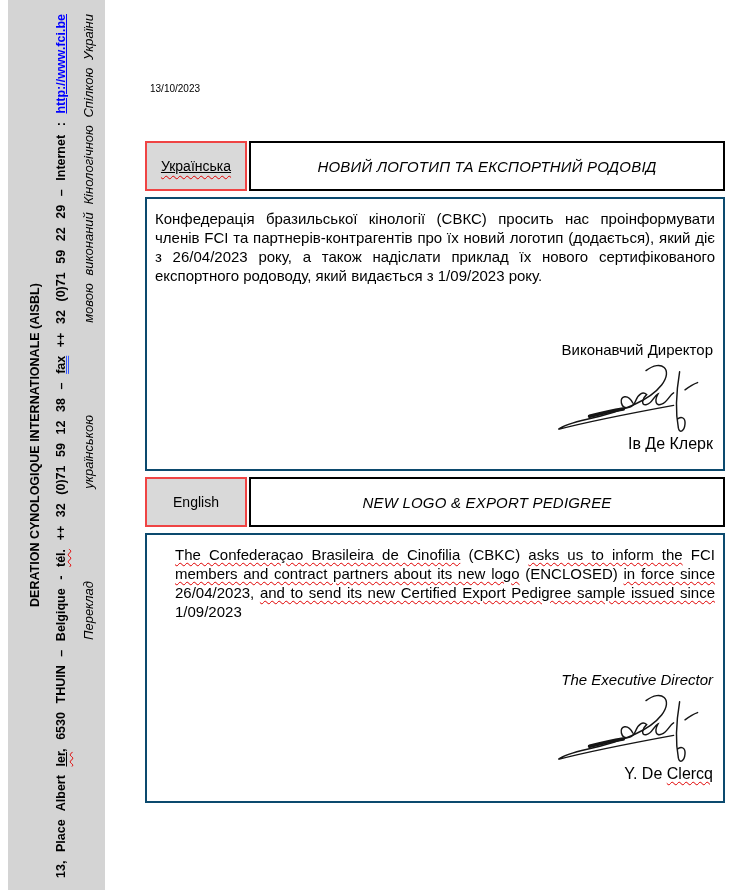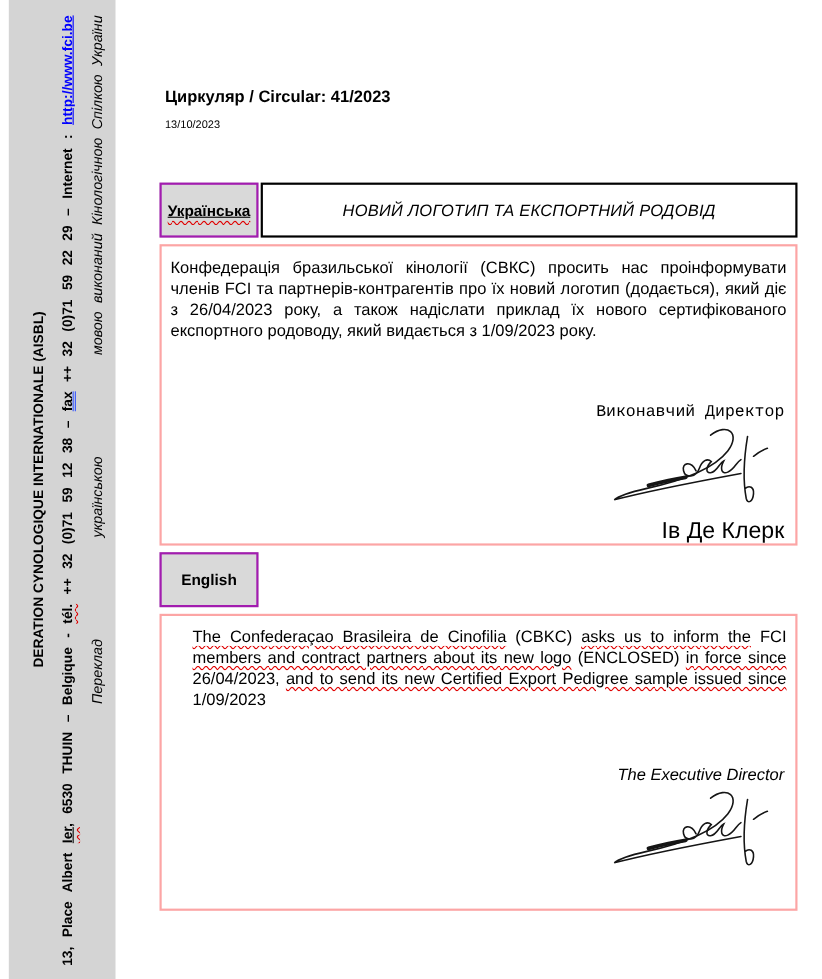--- a/index.html
+++ b/index.html
@@ -29,55 +29,54 @@
   .sp-link{color:#0000ff;text-decoration:underline;cursor:pointer;}
   
   .content{position:absolute;left:145px;top:0;width:580px;}
   .doc-header{margin-top:80px;padding:0 6px 0 5px;}
   .circ{font-weight:bold;font-size:15px;line-height:18px;}
   .date{font-weight:normal;font-size:10px;line-height:18px;text-align:left;margin-top:7px;}
   .section{margin-top:43px;}
   .section.second{margin-top:6px;}
   .sec-head{display:flex;height:50px;margin-bottom:6px;}
   .label-cell{
-    width:90px;margin-right:2px;background:#d9d9d9;border:2px solid #a21caf;box-sizing:border-box;
-    display:flex;align-items:center;justify-content:center;font-weight:bold;font-size:14px;
+    width:102px;margin-right:2px;background:#d9d9d9;border:2px solid #ef4444;box-sizing:border-box;
+    display:flex;align-items:center;justify-content:center;font-weight:normal;font-size:14px;
   }
   .title-cell{
     flex:1;border:2px solid #000;box-sizing:border-box;
     display:flex;align-items:center;justify-content:center;
     font-weight:normal;font-style:italic;font-size:15px;letter-spacing:.2px;
   }
-  .body-cell{border:2px solid #fca5a5;box-sizing:border-box;padding:10px 8px;height:274px;overflow:hidden;}
+  .body-cell{border:2px solid #0c4a6e;box-sizing:border-box;padding:10px 8px;height:274px;overflow:hidden;}
   .body-cell.second{height:270px;padding-left:28px;}
   .para{font-size:15px;line-height:19px;text-align:justify;}
   .sig{text-align:right;padding-right:2px;}
   .sig-title{font-size:15px;line-height:18px;}
-  .sig-title.uk{margin-top:56px;font-family:Liberation Mono, monospace;}
+  .sig-title.uk{margin-top:56px;}
   .sig-title.en{margin-top:50px;font-style:italic;}
   .sig-svg{display:block;margin:2px 6px 0 auto;}
-  .sig-name{font-size:21px;line-height:18px;margin-top:16px;}
+  .sig-name{font-size:16px;line-height:18px;margin-top:2px;}
 </style>
 </head>
 <body>
 
 <div class="sidebar">
   <div class="rot rot1">DERATION CYNOLOGIQUE INTERNATIONALE (AISBL)</div>
   <div class="rot rot2"><span>13, Place Albert </span><span class="sp-ul"><span class="sp-red low">Ier</span></span><span>, 6530 THUIN – Belgique - </span><span class="sp-red">tél.</span><span> ++ 32 (0)71 59 12 38 – </span><span class="sp-blue">fax</span><span> ++ 32 (0)71 59 22 29 – Internet : </span><span class="sp-link">http://www.fci.be</span></div>
   <div class="rot rot3">
       <span>Переклад</span>
       <span>українською</span>
       <span>мовою виконаний Кінологічною Спілкою України</span>
     </div>
 </div>
 
 <div class="content">
 
   <div class="doc-header">
-    <div class="circ">Циркуляр / Circular: 41/2023</div>
     <div class="date">13/10/2023</div>
   </div>
 
   <div class="section">
     <div class="sec-head">
       <div class="label-cell">
           <span class="sp-ul"><span class="sp-red low">Українська</span></span>
         </div>
       <div class="title-cell">НОВИЙ ЛОГОТИП ТА ЕКСПОРТНИЙ РОДОВІД</div>
     </div>
@@ -97,31 +96,33 @@
         <div class="sig-name"><span>Ів Де Клерк</span></div>
       </div>
     </div>
   </div>
 
   <div class="section second">
     <div class="sec-head">
       <div class="label-cell">
           <span>English</span>
         </div>
+      <div class="title-cell">NEW LOGO &amp; EXPORT PEDIGREE</div>
     </div>
     <div class="body-cell second">
       <div class="para"><span class="sp-red">The Confederaçao Brasileira de Cinofilia</span><span> (CBKC) </span><span class="sp-red">asks us to inform the</span><span> FCI </span><span class="sp-red">members and contract partners about its new logo</span><span> (ENCLOSED) </span><span class="sp-red">in force since</span><span> 26/04/2023, </span><span class="sp-red">and to send its new Certified Export Pedigree sample issued since</span><span> 1/09/2023</span></div>
       <div class="sig">
         <div class="sig-title en">The Executive Director</div>
         <svg class="sig-svg" width="152" height="72" viewBox="0 0 250 120">
           <g fill="none" stroke="#151515" stroke-width="2.4" stroke-linecap="round">
             <path d="M150,16 C176,-4 196,14 176,40 C152,71 98,87 52,97 C30,102 10,109 4,114 C46,103 120,88 196,74"></path>
             <path d="M56,92 C76,87 94,83 112,80" stroke-width="6"></path>
             <path d="M128,70 C120,54 106,58 109,70 C112,82 128,80 133,66 C137,55 145,50 151,56 C144,62 141,74 150,73 C160,72 163,58 170,55 C164,66 166,76 176,72 C186,68 189,57 196,53"></path>
             <path d="M206,18 C201,48 199,86 204,112 C206,121 214,117 215,105 C216,95 209,91 202,97"></path>
             <path d="M215,48 C223,42 230,38 236,36"></path>
           </g>
         </svg>
+        <div class="sig-name"><span>Y. De </span><span class="sp-red">Clercq</span></div>
       </div>
     </div>
   </div>
 
 </div>
 
 </body></html>

